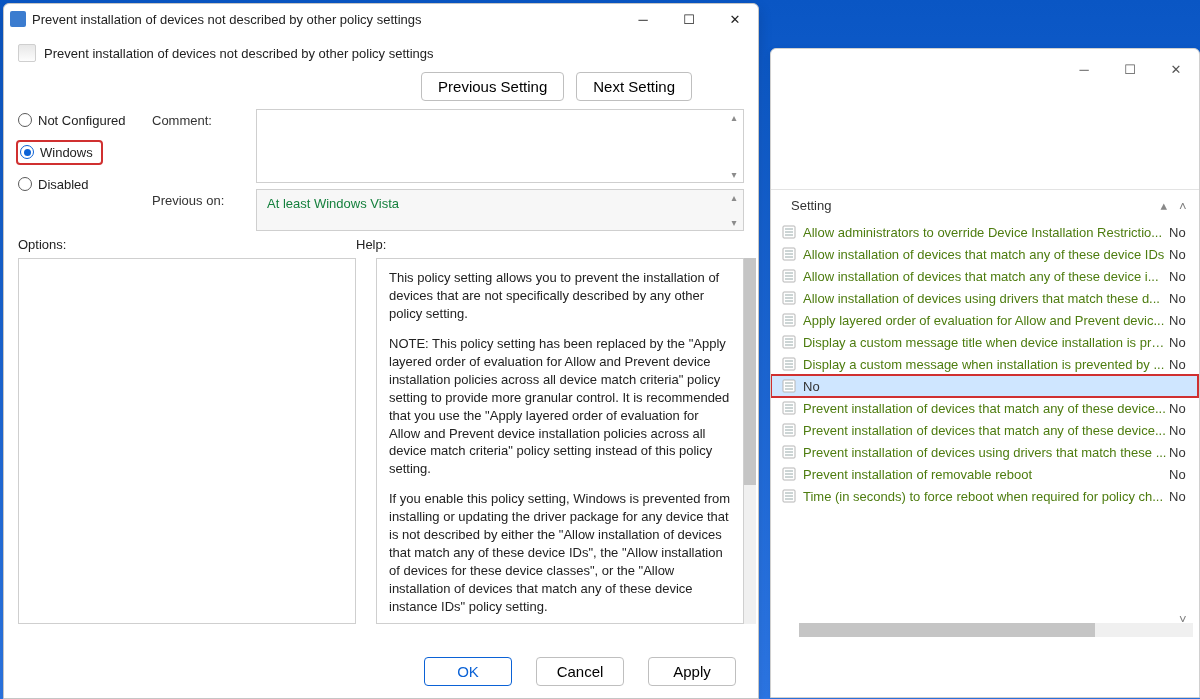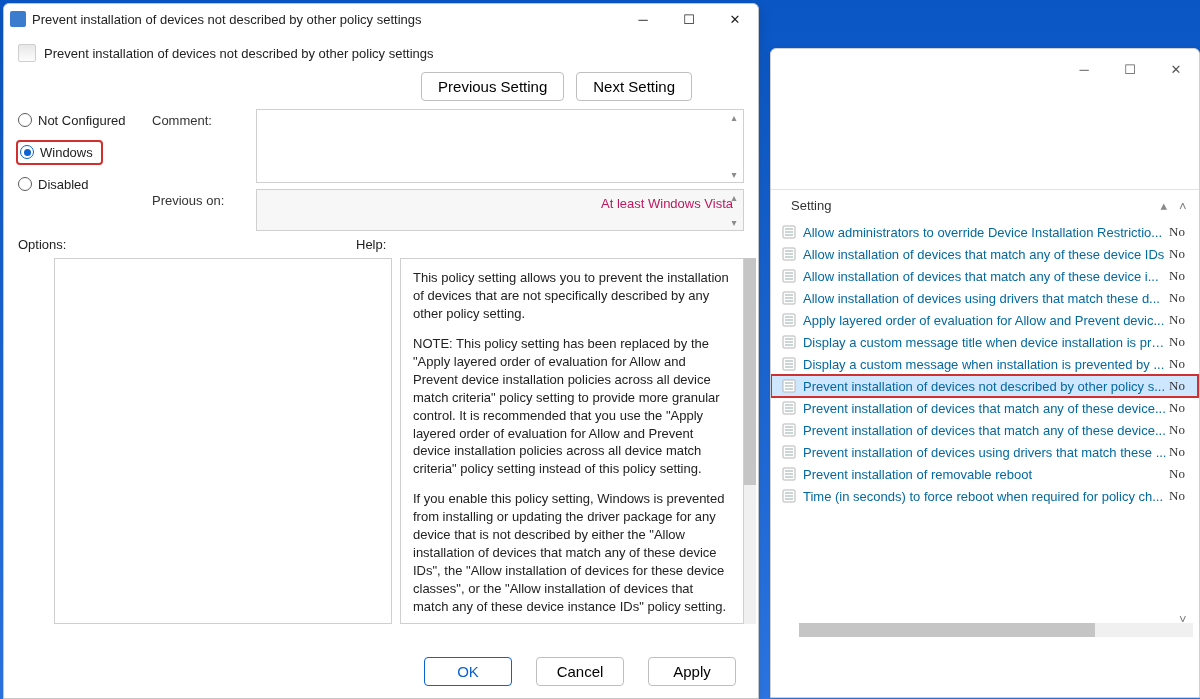--- a/index.html
+++ b/index.html
@@ -68,23 +68,23 @@
     .bg-row .ficon {
       width: 16px; height: 16px;
       margin-right: 6px;
       display: inline-flex; align-items: center; justify-content: center;
       color: #888;
     }
     .bg-row .txt {
       flex: 1 1 auto;
       overflow: hidden;
       text-overflow: ellipsis;
-      color: #0369a1;
-    }
-    .bg-row .state { width: 30px; text-align: left; color: #333; font-family: Liberation Serif, serif; }
+      color: #4d7c0f;
+    }
+    .bg-row .state { width: 30px; text-align: left; color: #333; }
     .bg-scroll-arrows {
       position: absolute;
       right: 4px; top: 150px; bottom: 70px; width: 16px;
       display: flex; flex-direction: column; justify-content: space-between;
       color: #7d7d7d;
     }
     .bg-hscroll {
       position: absolute;
       left: 28px; right: 6px; bottom: 30px; height: 14px;
       background: #f0f0f0;
@@ -176,24 +176,24 @@
       min-height: 74px;
       position:relative;
       background:#fff;
     }
     .supported-box { min-height: 42px; background:#f7f7f7; }
     .comment-box .sc, .supported-box .sc {
       position:absolute; right:2px; width:14px; color:#8b8b8b;
       text-align:center; font-size:10px;
     }
     .sc.up{top:2px;} .sc.dn{bottom:2px;}
-    .supported-box .val { padding:6px 10px; color:#be185d;text-align:right; }
+    .supported-box .val { padding:6px 10px; color:#15803d; }
 
     .labels-row { display:grid; grid-template-columns: 338px 1fr; }
-    .panes { display:grid; grid-template-columns: 338px 1fr; gap:4px; flex:1; margin-top:6px;margin-left:36px; }
+    .panes { display:grid; grid-template-columns: 338px 1fr; gap:16px; flex:1; margin-top:6px; }
     .options-pane {
       border:1px solid #cfcfcf; height: 366px;
     }
     .help-wrap { position:relative; height:366px; }
     .help-pane {
       border:1px solid #cfcfcf; height:100%;
       padding: 10px 12px;
       overflow:hidden;
       font-size:13px; line-height:1.38;
       margin-left:4px;
@@ -314,21 +314,20 @@
         </div>
         <div class="bg-row sel highlight-r">
           <span class="ficon">
             <svg width="14" height="14" viewBox="0 0 14 14">
               <rect x="1" y="1" width="12" height="12" rx="1" fill="#fff" stroke="#b5b5b5"></rect>
               <line x1="3" y1="4" x2="11" y2="4" stroke="#9aa"></line>
               <line x1="3" y1="7" x2="11" y2="7" stroke="#9aa"></line>
               <line x1="3" y1="10" x2="11" y2="10" stroke="#9aa"></line>
             </svg>
           </span>
-          <span class="txt">Prevent installation of devices not described by other policy s...</span>
           <span class="state">No</span>
         </div>
         <div class="bg-row">
           <span class="ficon">
             <svg width="14" height="14" viewBox="0 0 14 14">
               <rect x="1" y="1" width="12" height="12" rx="1" fill="#fff" stroke="#b5b5b5"></rect>
               <line x1="3" y1="4" x2="11" y2="4" stroke="#9aa"></line>
               <line x1="3" y1="7" x2="11" y2="7" stroke="#9aa"></line>
               <line x1="3" y1="10" x2="11" y2="10" stroke="#9aa"></line>
             </svg>

